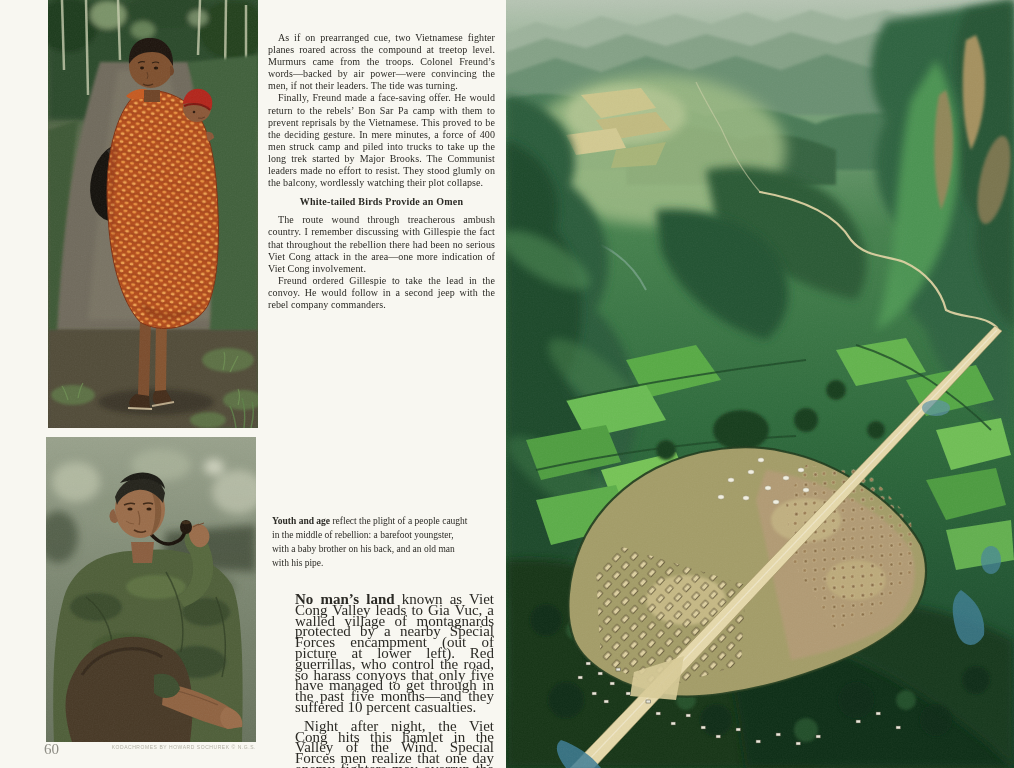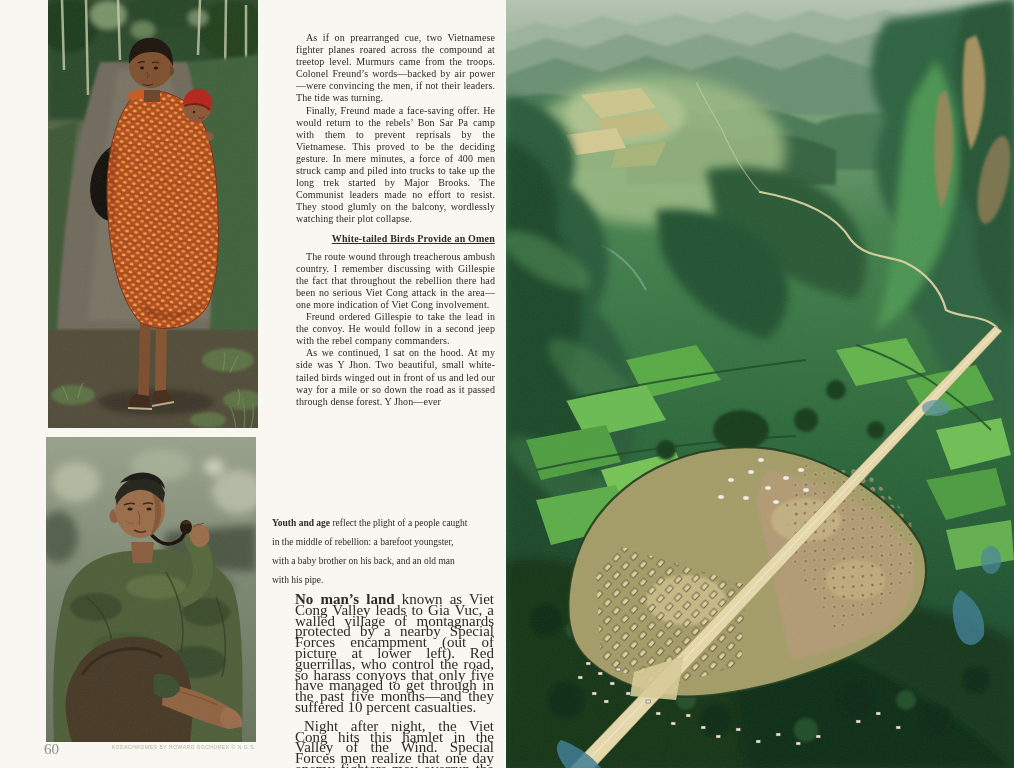--- a/index.html
+++ b/index.html
@@ -15,28 +15,28 @@
   .photo-youth  { left:48px;  top:0;     width:210px; height:428px; }
   .photo-elder  { left:46px;  top:437px; width:210px; height:305px; }
   .photo-aerial { left:506px; top:0;     width:508px; height:768px; }
   svg { display:block; }
 
   .text-column {
     position:absolute; left:268px; top:32px; width:227px;
     font-size:10px; line-height:12.1px; text-align:justify;
     letter-spacing:.1px;
   }
-  .text-column p { text-indent:10px;margin-left:28px; }
+  .text-column p { text-indent:10px; }
   .text-column .crosshead {
-    font-size:10px; font-weight:bold; text-align:right;
-    margin:7px 0 6px 0; letter-spacing:.2px;text-decoration:underline;
+    font-size:10px; font-weight:bold; text-align:center;
+    margin:7px 0 6px 0; letter-spacing:.2px;
   }
   .caption-youth {
     position:absolute; left:272px; top:514px; width:196px;
-    font-size:9.5px; line-height:19px;
+    font-size:9.5px; line-height:14px;
   }
   .caption-nomans {
     position:absolute; left:295px; top:594px; width:199px;
     font-size:15px; line-height:10.8px; text-align:justify;
   }
   .caption-nomans p + p { text-indent:9px; margin-top:8px; }
   .cap-lead { font-weight:bold; }
 
   .page-number {
     position:absolute; left:44px; top:741px;
@@ -407,21 +407,20 @@
       <rect width="508" height="768" filter="url(#grain)" opacity=".07"></rect>
     </svg>
   </figure>
 
   <div class="text-column">
     <p>As if on prearranged cue, two Vietnamese fighter planes roared across the compound at treetop level. Murmurs came from the troops. Colonel Freund’s words—backed by air power—were convincing the men, if not their leaders. The tide was turning.</p>
     <p>Finally, Freund made a face-saving offer. He would return to the rebels’ Bon Sar Pa camp with them to prevent reprisals by the Vietnamese. This proved to be the deciding gesture. In mere minutes, a force of 400 men struck camp and piled into trucks to take up the long trek started by Major Brooks. The Communist leaders made no effort to resist. They stood glumly on the balcony, wordlessly watching their plot collapse.</p>
     <div class="crosshead">White-tailed Birds Provide an Omen</div>
     <p>The route wound through treacherous ambush country. I remember discussing with Gillespie the fact that throughout the rebellion there had been no serious Viet Cong attack in the area—one more indication of Viet Cong involvement.</p>
     <p>Freund ordered Gillespie to take the lead in the convoy. He would follow in a second jeep with the rebel company commanders.</p>
-    <p>As we continued, I sat on the hood. At my side was Y Jhon. Two beautiful, small white-tailed birds winged out in front of us and led our way for a mile or so down the road as it passed through dense forest. Y Jhon—ever</p>
   </div>
 
   <div class="caption-youth">
     <span class="cap-lead">Youth and age</span><span> reflect the plight of a people caught in the middle of rebellion: a barefoot youngster, with a baby brother on his back, and an old man with his pipe.</span>
   </div>
 
   <div class="caption-nomans">
     <p><span class="cap-lead">No man’s land</span><span> known as Viet Cong Valley leads to Gia Vuc, a walled village of montagnards protected by a nearby Special Forces encampment (out of picture at lower left). Red guerrillas, who control the road, so harass convoys that only five have managed to get through in the past five months—and they suffered 10 percent casualties.</span></p>
     <p>Night after night, the Viet Cong hits this hamlet in the Valley of the Wind. Special Forces men realize that one day enemy fighters may overrun the camp. “When they do,” says one officer, “we will stand right here and die if we have to.”</p>
   </div>

